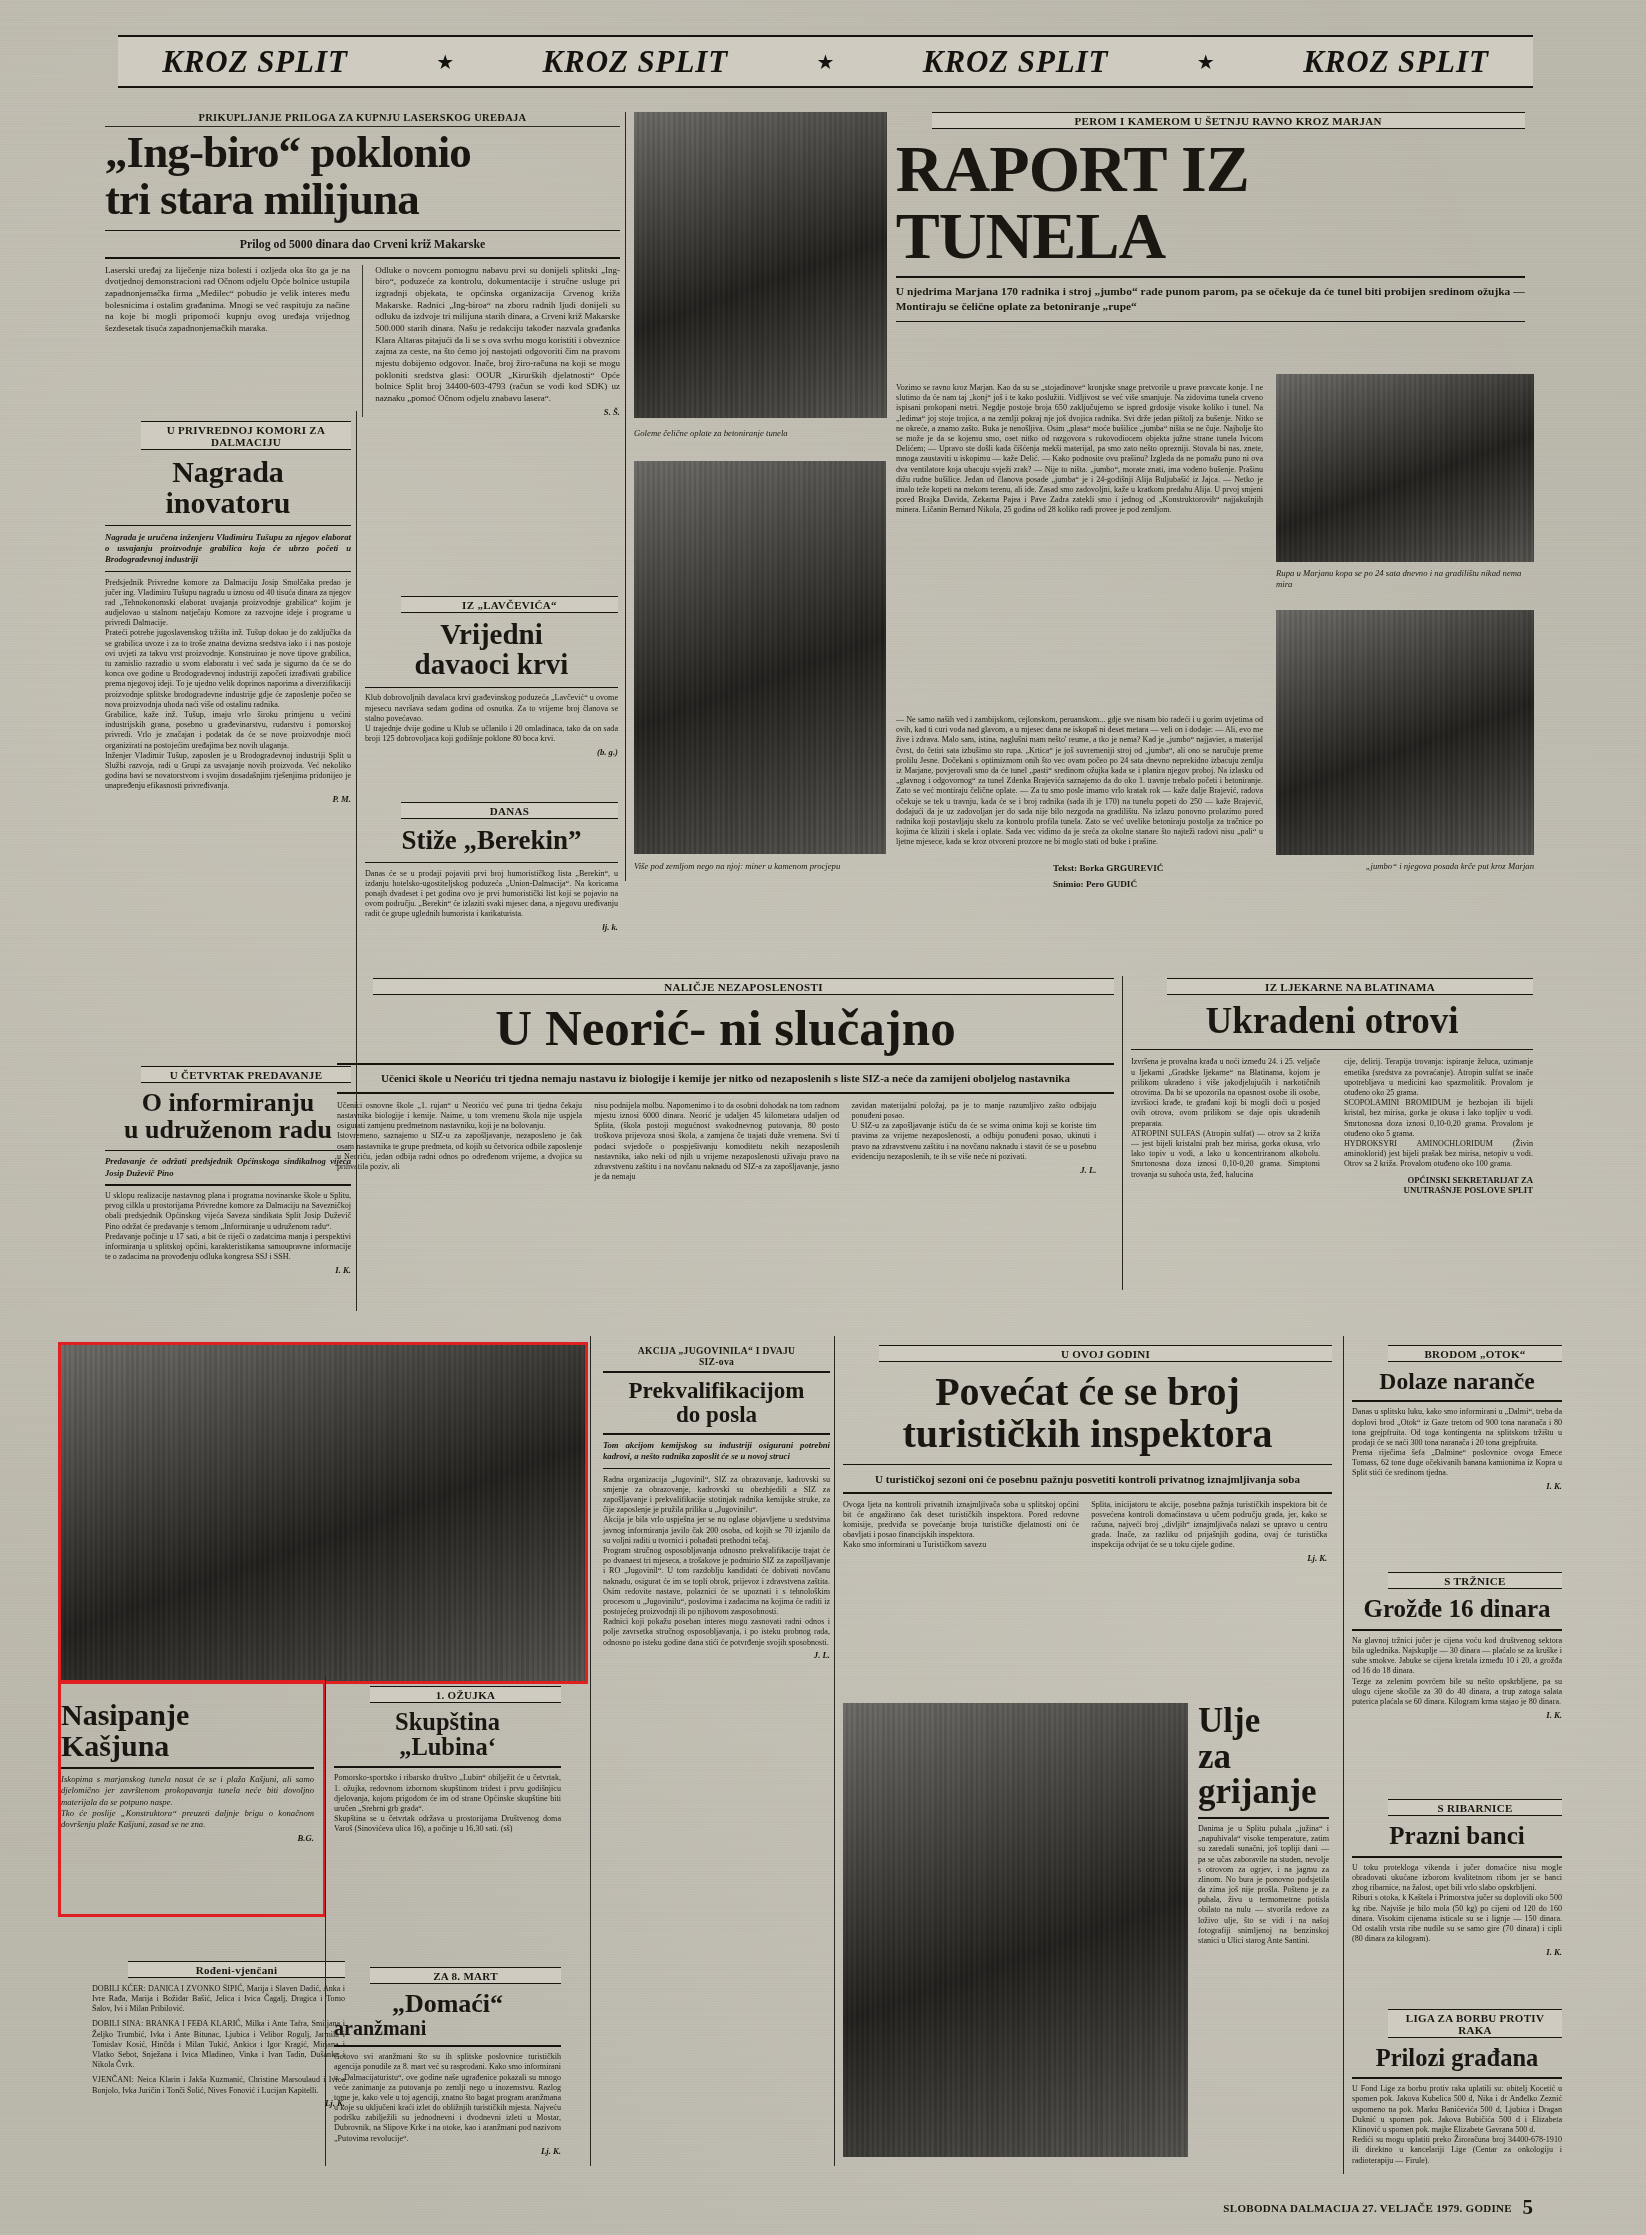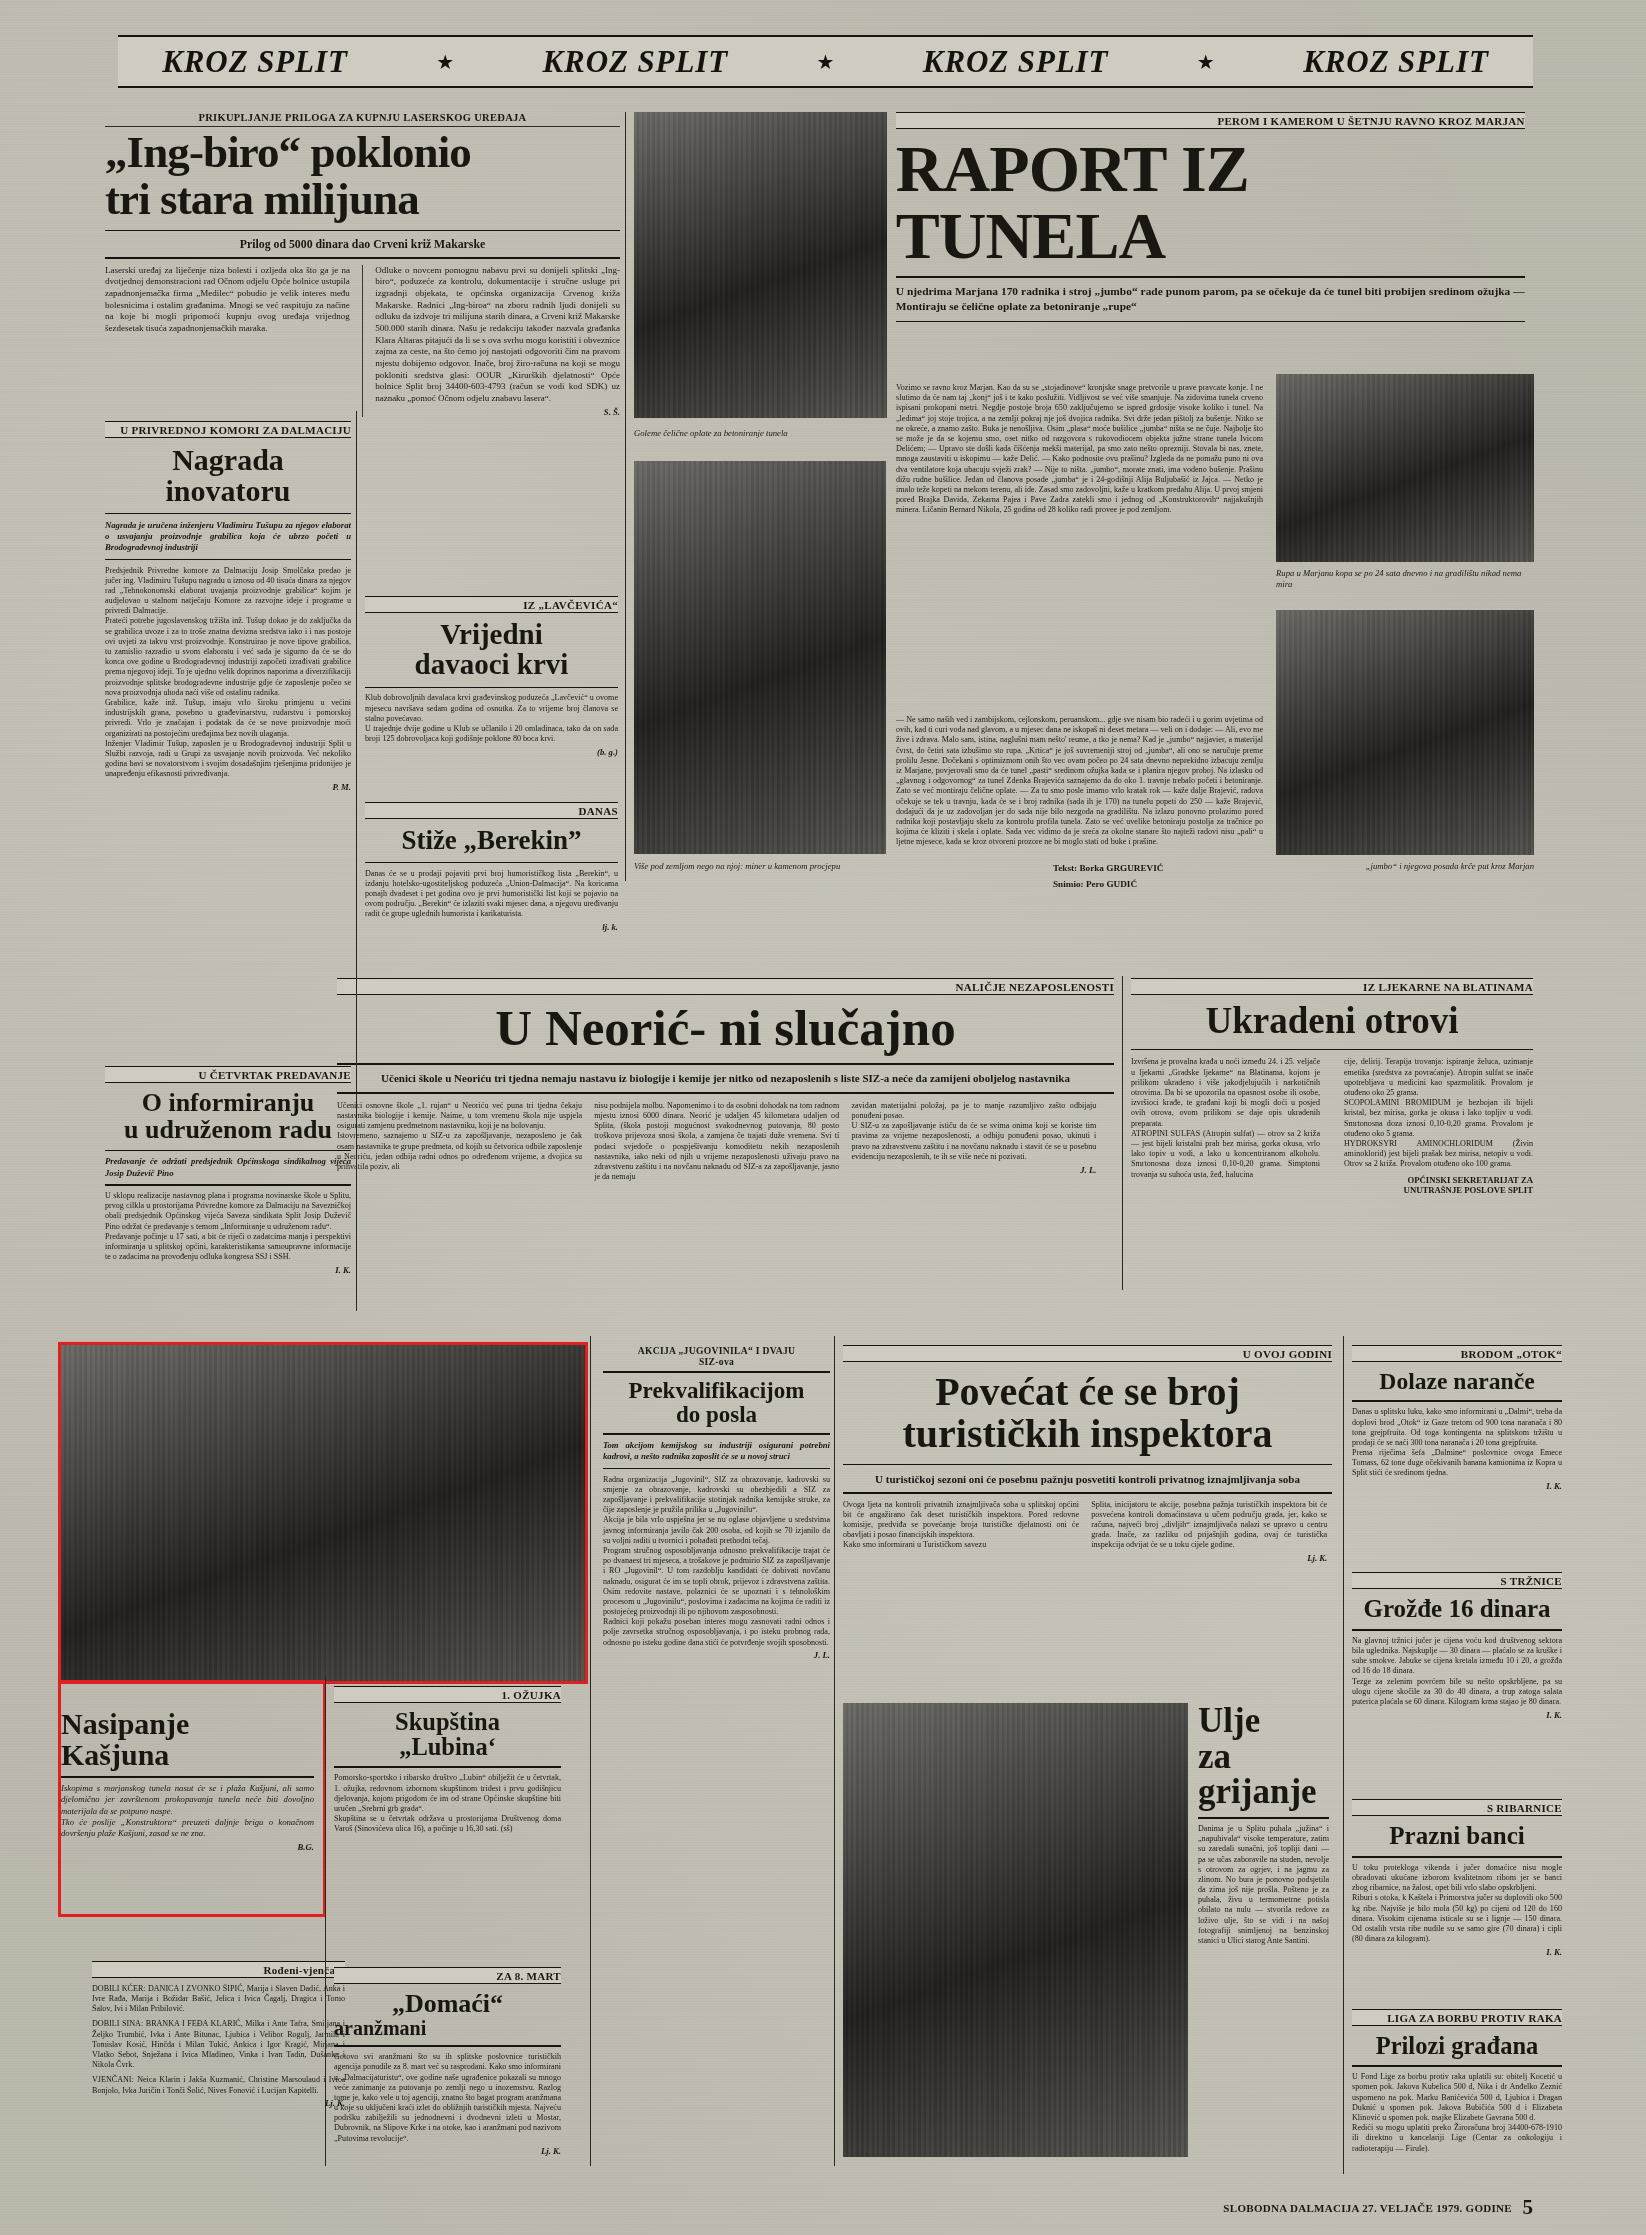--- a/index.html
+++ b/index.html
@@ -20,21 +20,21 @@
   .masthead{position:absolute;left:118px;top:35px;width:1415px;height:49px;
     border-top:2.6px solid #17140f;border-bottom:2.6px solid #17140f;
     display:flex;align-items:center;justify-content:space-around;
     background:#cfcbc0;}
   .mh-word{font-family:"Liberation Serif",serif;font-weight:bold;font-style:italic;
     font-size:31px;letter-spacing:0.9px;color:#151310;}
   .mh-star{font-size:20px;color:#151310;}
   
   .col-rule{position:absolute;background:#2a2722;}
   .hdr-bar{background:#cfcbc0;border-top:1.7px solid #17140f;border-bottom:1.7px solid #17140f;
-     text-align:right;font-size:11px;font-weight:bold;letter-spacing:0.3px;padding:1.7px 0;}
+     text-align:center;font-size:11px;font-weight:bold;letter-spacing:0.3px;padding:1.7px 0;margin-left:36px;}
   .kicker{font-size:10.5px;font-weight:bold;text-align:center;letter-spacing:0.3px;}
   .headline{font-family:"Liberation Serif",serif;font-weight:bold;line-height:1.02;}
   .body-txt{font-size:9px;line-height:1.30;text-align:justify;}
   .sig{font-size:8.7px;font-style:italic;text-align:right;font-weight:bold;margin-top:2.6px;}
   .cap{font-size:8.7px;font-style:italic;line-height:1.25;}
   .photo{background:#3c3a35;position:relative;overflow:hidden;}
   .photo:after{content:"";position:absolute;inset:0;
     background:
       linear-gradient(160deg, rgba(255,255,255,.22), rgba(0,0,0,.45) 55%, rgba(255,255,255,.10)),
       repeating-linear-gradient(90deg, rgba(255,255,255,.05) 0 2.6px, rgba(0,0,0,.05) 2.6px 5.2px);}
@@ -199,21 +199,21 @@
         <div style="font-size:8.7px;font-weight:bold;text-align:right;margin-top:5.2px;">OPĆINSKI SEKRETARIJAT ZA</div>
         <div style="font-size:8.7px;font-weight:bold;text-align:right;">UNUTRAŠNJE POSLOVE SPLIT</div>
       </div>
     </div>
   </div>
 
   <div class="photo" style="position:absolute;left:61px;top:1345px;width:524px;height:336px;"></div>
   <div class="redbox" style="left:58px;top:1342px;width:524px;height:336px;"></div>
 
   <div style="position:absolute;left:61px;top:1686px;width:253px;">
-    <div class="headline" style="font-size:30px;margin-top:23px;">Nasipanje</div>
+    <div class="headline" style="font-size:30px;margin-top:14px;">Nasipanje</div>
     <div class="headline" style="font-size:30px;">Kašjuna</div>
     <div class="rule-h" style="margin:6.1px 0 5.2px;"></div>
     <div class="small-ital" style="white-space:pre-line;">Iskopima s marjanskog tunela nasut će se i plaža Kašjuni, ali samo djelomično jer završtenom prokopavanja tunela neće biti dovoljno materijala da se potpuno naspe.
 Tko će poslije „Konstruktora“ preuzeti daljnje brigu o konačnom dovršenju plaže Kašjuni, zasad se ne zna.</div>
     <div class="sig">B.G.</div>
   </div>
   <div class="redbox" style="left:58px;top:1680px;width:262px;height:231px;"></div>
 
   <div style="position:absolute;left:92px;top:1961px;width:253px;">
     <div class="hdr-bar">Rođeni-vjenčani</div>

